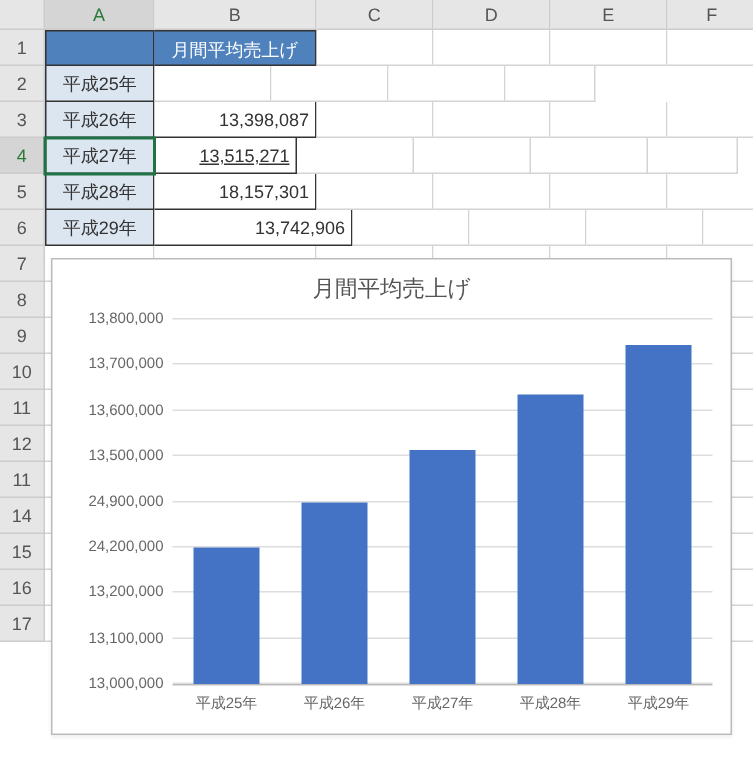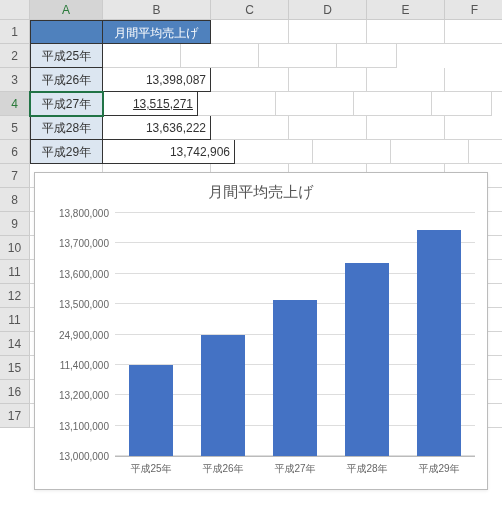--- a/index.html
+++ b/index.html
@@ -216,21 +216,21 @@
         <div class="cell tcat active-cell" style="width: 73px;">平成27年</div>
         <div class="cell tval" style="width: 95px; text-decoration: underline;">13,515,271</div>
         <div class="cell" style="width: 78px;"></div>
         <div class="cell" style="width: 78px;"></div>
         <div class="cell" style="width: 78px;"></div>
         <div class="cell" style="width: 60px;"></div>
       </div>
       <div class="row">
         <div class="row-head">5</div>
         <div class="cell tcat" style="width: 73px;">平成28年</div>
-        <div class="cell tval" style="width: 108px;">13,636,222</div>
+        <div class="cell tval" style="width: 108px;">18,157,301</div>
         <div class="cell" style="width: 78px;"></div>
         <div class="cell" style="width: 78px;"></div>
         <div class="cell" style="width: 78px;"></div>
         <div class="cell" style="width: 60px;"></div>
       </div>
       <div class="row">
         <div class="row-head">6</div>
         <div class="cell tcat" style="width: 73px;">平成29年</div>
         <div class="cell tval" style="width: 132px;">13,742,906</div>
         <div class="cell" style="width: 78px;"></div>
@@ -342,21 +342,21 @@
   <div class="chart">
     <div class="chart-title">月間平均売上げ</div>
     <div class="plot">
         <div class="gridline" style="bottom: 0%;"></div>
         <div class="ylabel" style="bottom: 0%; transform: translateY(50%);">13,000,000</div>
         <div class="gridline" style="bottom: 12.5%;"></div>
         <div class="ylabel" style="bottom: 12.5%; transform: translateY(50%);">13,100,000</div>
         <div class="gridline" style="bottom: 25%;"></div>
         <div class="ylabel" style="bottom: 25%; transform: translateY(50%);">13,200,000</div>
         <div class="gridline" style="bottom: 37.5%;"></div>
-        <div class="ylabel" style="bottom: 37.5%; transform: translateY(50%);">11,400,000</div>
+        <div class="ylabel" style="bottom: 37.5%; transform: translateY(50%);">24,200,000</div>
         <div class="gridline" style="bottom: 50%;"></div>
         <div class="ylabel" style="bottom: 50%; transform: translateY(50%);">24,900,000</div>
         <div class="gridline" style="bottom: 62.5%;"></div>
         <div class="ylabel" style="bottom: 62.5%; transform: translateY(50%);">13,500,000</div>
         <div class="gridline" style="bottom: 75%;"></div>
         <div class="ylabel" style="bottom: 75%; transform: translateY(50%);">13,600,000</div>
         <div class="gridline" style="bottom: 87.5%;"></div>
         <div class="ylabel" style="bottom: 87.5%; transform: translateY(50%);">13,700,000</div>
         <div class="gridline" style="bottom: 100%;"></div>
         <div class="ylabel" style="bottom: 100%; transform: translateY(50%);">13,800,000</div>

